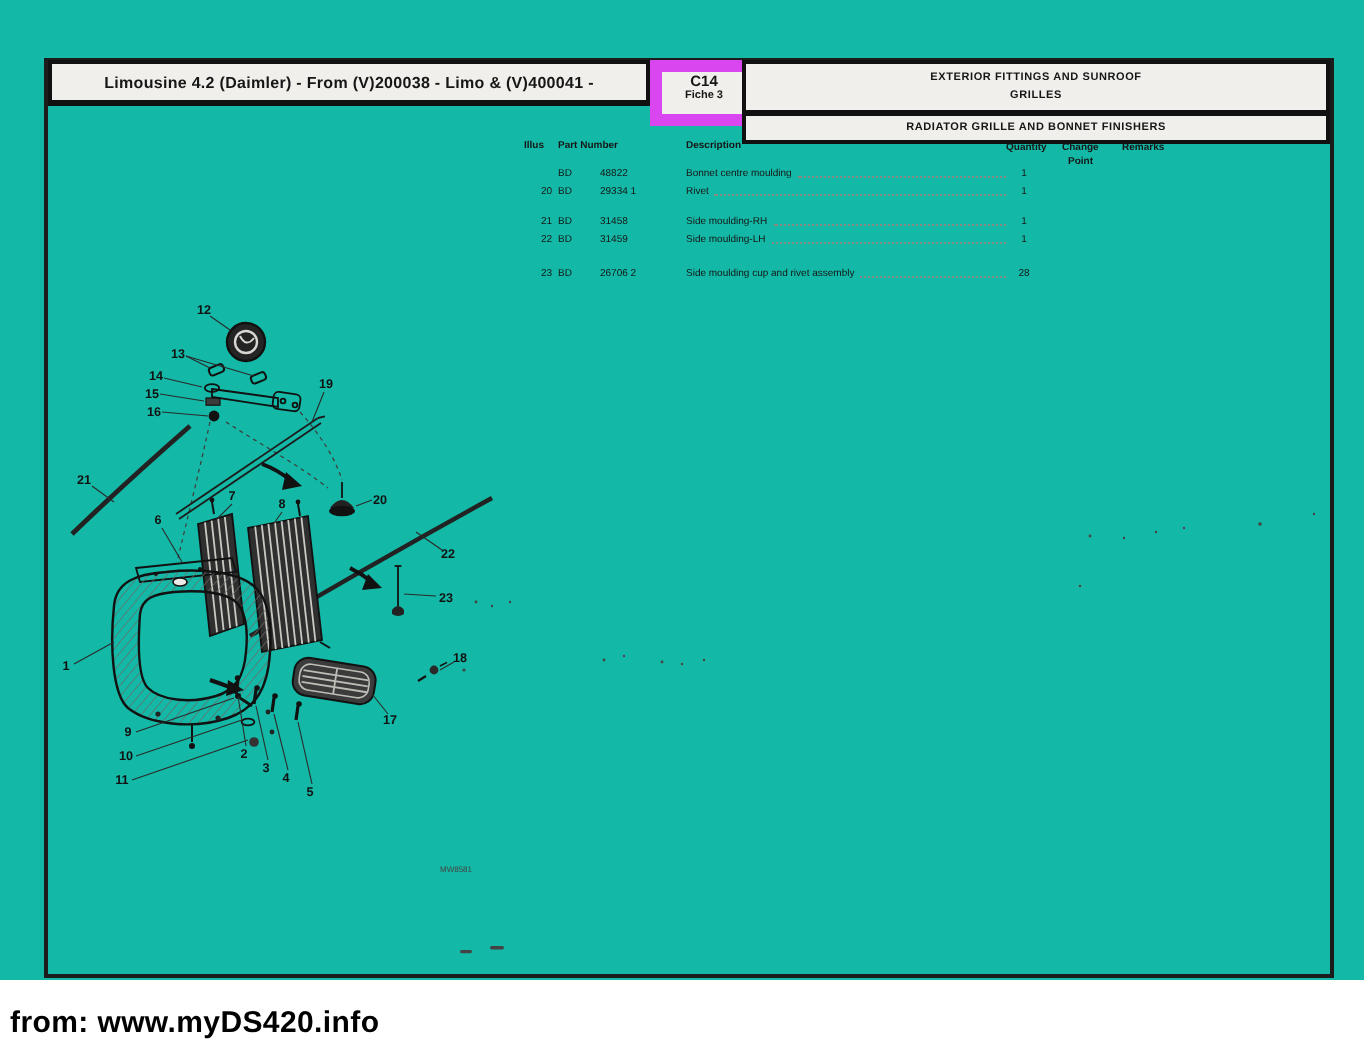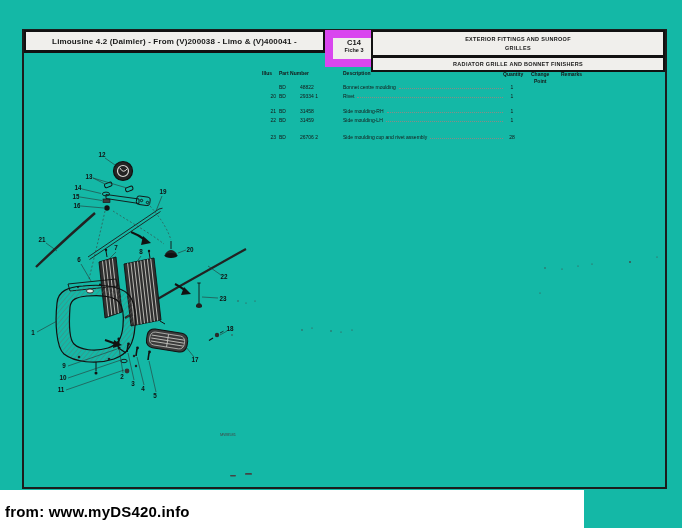--- a/index.html
+++ b/index.html
@@ -2,42 +2,42 @@
 <html><head>
 <meta charset="utf-8">
 <style>
   html,body{margin:0;padding:0;-webkit-text-size-adjust:none;}
   .canvas{position:relative;width:682px;height:528px;background:#14b8a6;
           font-family:"Liberation Sans",sans-serif;color:#161616;overflow:hidden;}
   .frame{position:absolute;left:22px;top:29px;width:641px;height:456px;border:2px solid #1c1c1c;}
   .title-box{position:absolute;left:24px;top:30px;width:297px;height:18px;border:2px solid #111;
              border-bottom-width:3px;display:flex;align-items:center;justify-content:center;
              font-size:8px;font-weight:bold;letter-spacing:.15px;background:#f0efec;}
-  .fiche-box{position:absolute;left:325px;top:30px;width:42px;height:21px;border:8px solid #d946ef;
+  .fiche-box{position:absolute;left:325px;top:30px;width:42px;height:21px;border:6px solid #d946ef;
              text-align:center;background:#f0efec;}
   .fiche-code{font-size:7.5px;font-weight:bold;margin-top:1px;line-height:8px;}
   .fiche-num{font-size:5.5px;font-weight:bold;line-height:7px;}
   .section-box{position:absolute;left:371px;top:30px;width:290px;height:23px;border:2px solid #111;
                text-align:center;font-size:5.5px;font-weight:bold;letter-spacing:.3px;background:#f0efec;}
   .section-line1{margin-top:4px;}
   .section-line2{margin-top:3px;}
   .subsection-box{position:absolute;left:371px;top:56px;width:290px;height:12px;border:2px solid #111;
                   text-align:center;font-size:5.5px;font-weight:bold;line-height:12px;
                   letter-spacing:.3px;background:#f0efec;}
   .th{position:absolute;font-size:5px;font-weight:bold;white-space:nowrap;}
   .trow{position:absolute;left:262px;width:260px;height:7px;font-size:5px;white-space:nowrap;}
   .trow > span{position:absolute;top:0;}
   .c-illus{left:0;width:14px;text-align:right;}
   .c-pfx{left:17px;}
   .c-num{left:38px;}
   .c-desc{left:81px;width:162px;display:flex;}
   .c-desc .dots{flex:1;border-bottom:1px dotted #8a8a85;margin:0 2px 1.5px 3px;}
   .c-qty{left:243px;width:14px;text-align:center;}
   .diagram-svg{position:absolute;left:0;top:0;width:682px;height:528px;}
-  .footer-strip{position:absolute;left:0;top:490px;width:584px;height:38px;background:#ffffff;}
+  .footer-strip{position:absolute;left:0;top:490px;width:682px;height:38px;background:#ffffff;}
   .footer-text{position:absolute;left:5px;top:13px;font-size:15px;font-weight:bold;
                letter-spacing:.2px;color:#000;white-space:nowrap;}
 </style>
 </head>
 <body>
 
 <div class="canvas">
 
   <div class="frame"></div>
 

